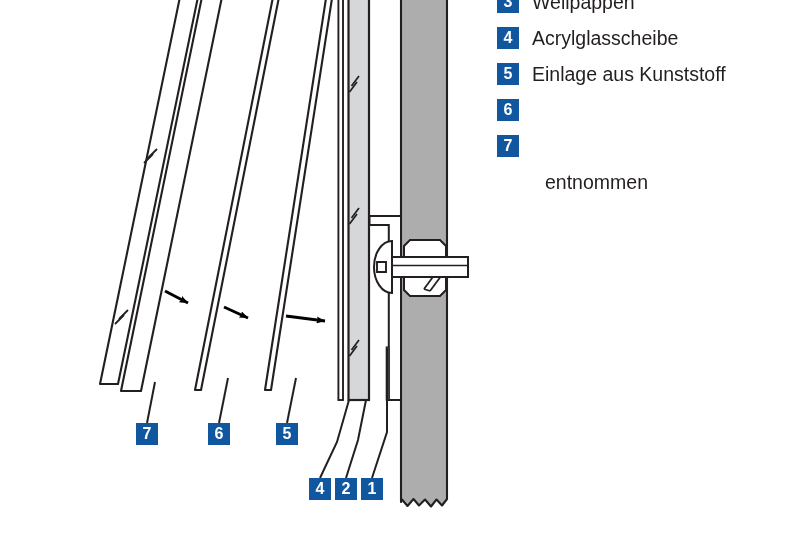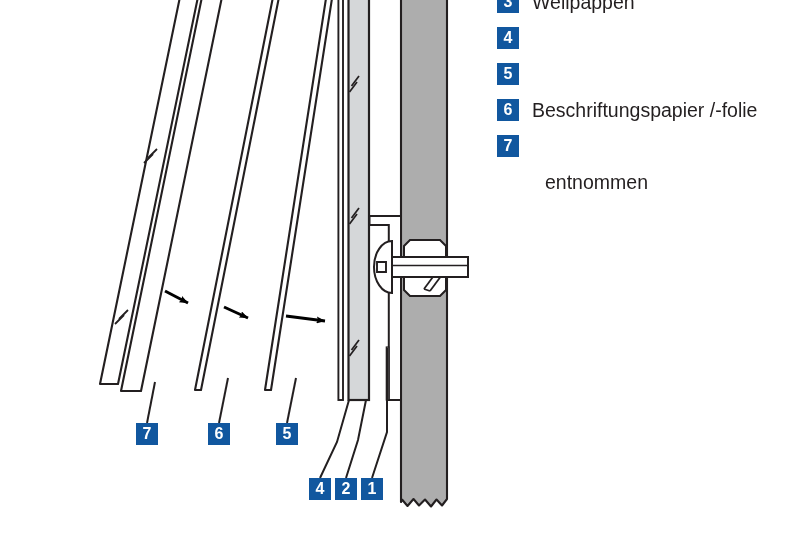--- a/index.html
+++ b/index.html
@@ -163,29 +163,30 @@
 
   <div id="legend">
 
     <div class="legend-row">
       <div class="badge">3</div>
       <div class="legend-text">Wellpappen</div>
     </div>
 
     <div class="legend-row">
       <div class="badge">4</div>
+      <div class="legend-text">Acrylglasscheibe</div>
     </div>
 
     <div class="legend-row">
       <div class="badge">5</div>
+      <div class="legend-text">Einlage aus Kunststoff</div>
     </div>
 
     <div class="legend-row">
       <div class="badge">6</div>
-      <div class="legend-text">Beschriftungspapier /-folie</div>
     </div>
 
     <div class="legend-row">
       <div class="badge">7</div>
     </div>
 
     <div class="legend-row">
       <div class="legend-text cont">entnommen</div>
     </div>
 

